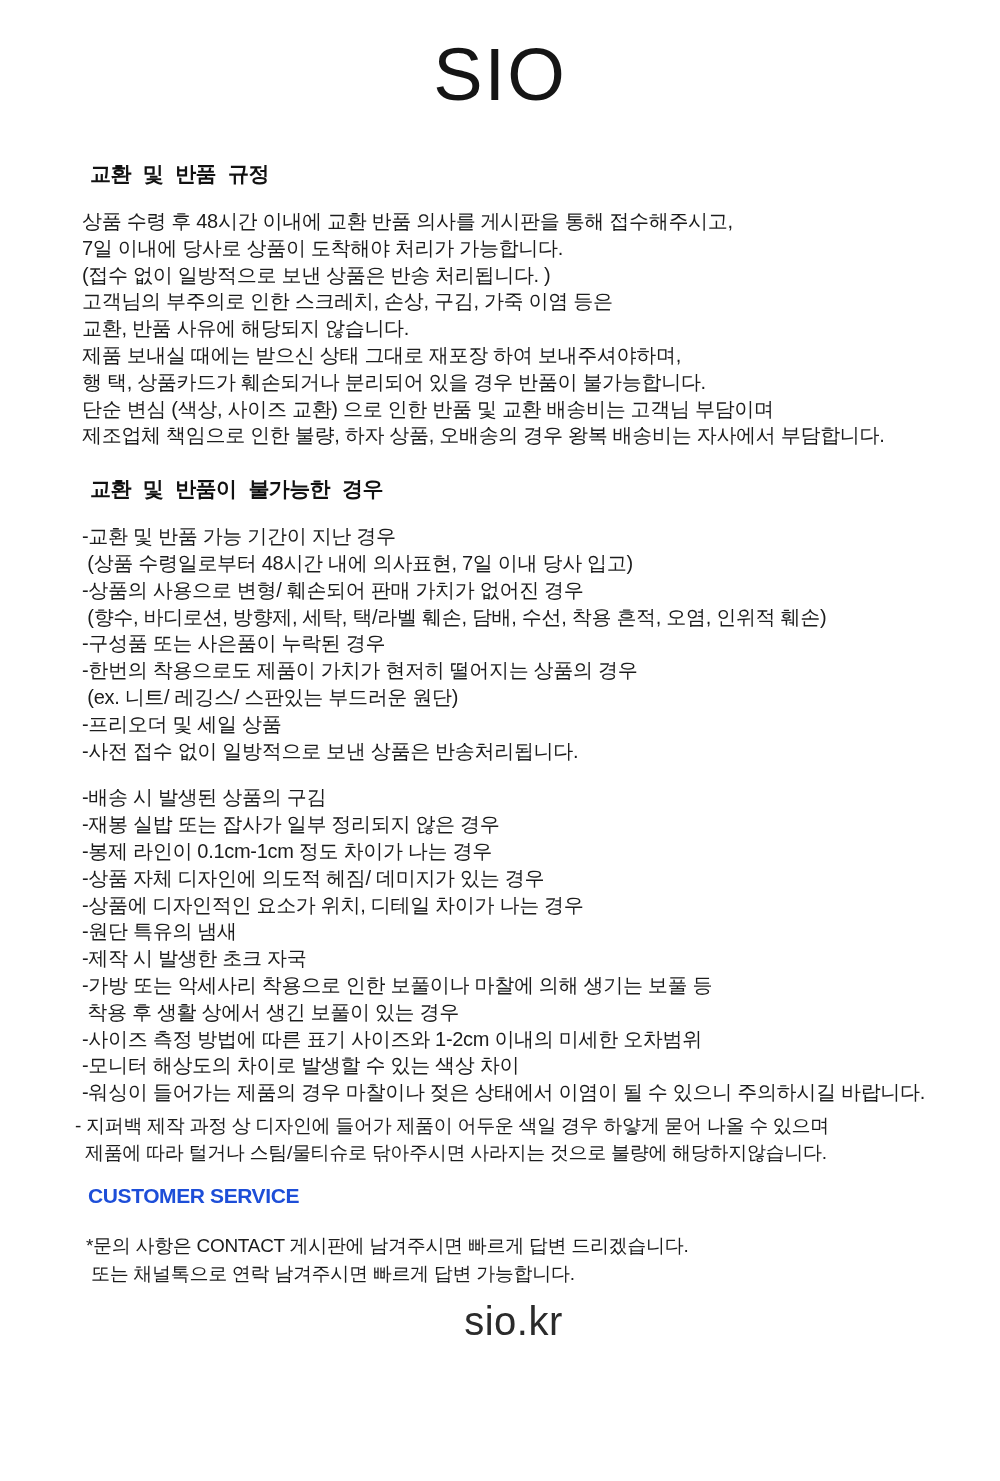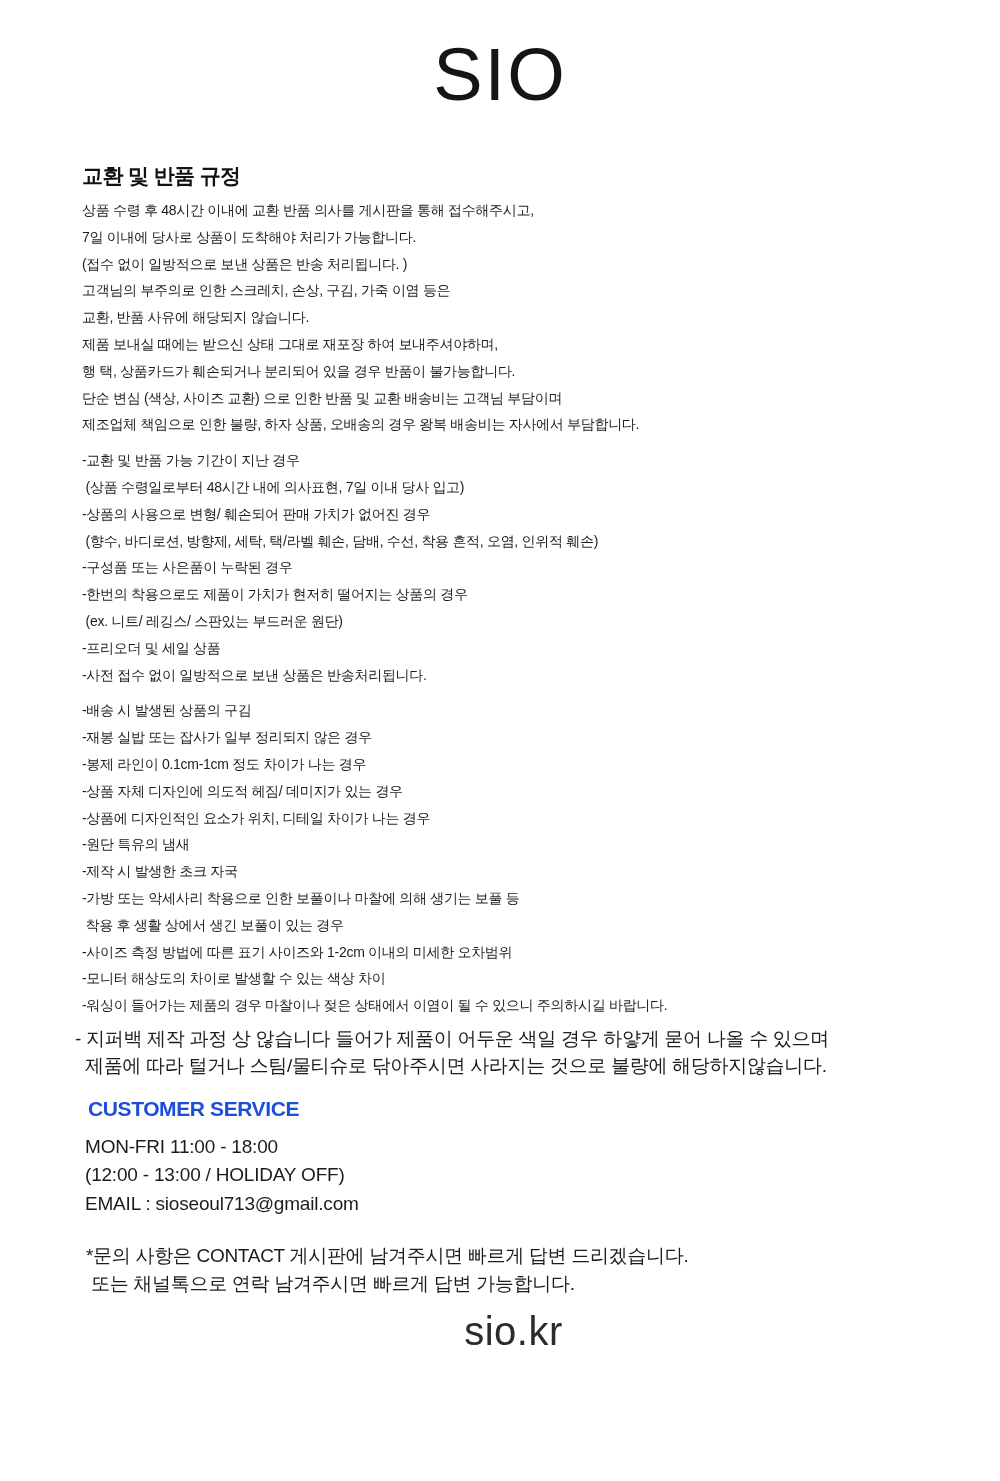--- a/index.html
+++ b/index.html
@@ -23,33 +23,34 @@
     font-size: 74px;
     line-height: 1;
     font-weight: 200;
     letter-spacing: 2px;
     color: #151515;
   }
   main {
     padding: 0 55px 0 82px;
   }
   .section-heading {
-    margin: 0;
+    margin: 8px;
     font-size: 21px;
     line-height: 24px;
     font-weight: 700;
     letter-spacing: -0.6px;
     color: #111111;
+    font-family: Liberation Mono, monospace;
   }
   .sec-1 .section-heading { margin-top: 52px; }
   .sec-2 .section-heading { margin-top: 30px; }
   .sec-3 .section-heading { margin-top: 24px; }
   .section-body {
-    margin-top: 9px;
-    font-size: 14px;
+    margin-top: 20px;
+    font-size: 20px;
     line-height: 26.8px;
     letter-spacing: -0.3px;
     white-space: pre-wrap;
   }
   .zipper-note {
     margin-top: 6px;
     margin-left: -7px;
     font-size: 19px;
     line-height: 27px;
     letter-spacing: -0.3px;
@@ -98,32 +99,32 @@
   <div class="logo">SIO</div>
 
   <main>
 
     <section class="sec-1">
       <h2 class="section-heading">교환 및 반품 규정</h2>
       <div class="section-body"><div class="line">상품 수령 후 48시간 이내에 교환 반품 의사를 게시판을 통해 접수해주시고,</div><div class="line">7일 이내에 당사로 상품이 도착해야 처리가 가능합니다.</div><div class="line">(접수 없이 일방적으로 보낸 상품은 반송 처리됩니다. )</div><div class="line">고객님의 부주의로 인한 스크레치, 손상, 구김, 가죽 이염 등은</div><div class="line">교환, 반품 사유에 해당되지 않습니다.</div><div class="line">제품 보내실 때에는 받으신 상태 그대로 재포장 하여 보내주셔야하며,</div><div class="line">행 택, 상품카드가 훼손되거나 분리되어 있을 경우 반품이 불가능합니다.</div><div class="line">단순 변심 (색상, 사이즈 교환) 으로 인한 반품 및 교환 배송비는 고객님 부담이며</div><div class="line">제조업체 책임으로 인한 불량, 하자 상품, 오배송의 경우 왕복 배송비는 자사에서 부담합니다.</div></div>
     </section>
 
     <section class="sec-2">
+      <h2 class="section-heading">교환 및 반품이 불가능한 경우</h2>
       <div class="section-body"><div class="line">-교환 및 반품 가능 기간이 지난 경우</div><div class="line"> (상품 수령일로부터 48시간 내에 의사표현, 7일 이내 당사 입고)</div><div class="line">-상품의 사용으로 변형/ 훼손되어 판매 가치가 없어진 경우</div><div class="line"> (향수, 바디로션, 방향제, 세탁, 택/라벨 훼손, 담배, 수선, 착용 흔적, 오염, 인위적 훼손)</div><div class="line">-구성품 또는 사은품이 누락된 경우</div><div class="line">-한번의 착용으로도 제품이 가치가 현저히 떨어지는 상품의 경우</div><div class="line"> (ex. 니트/ 레깅스/ 스판있는 부드러운 원단)</div><div class="line">-프리오더 및 세일 상품</div><div class="line">-사전 접수 없이 일방적으로 보낸 상품은 반송처리됩니다.</div></div>
     </section>
 
     <section class="sec-3">
       <div class="section-body"><div class="line">-배송 시 발생된 상품의 구김</div><div class="line">-재봉 실밥 또는 잡사가 일부 정리되지 않은 경우</div><div class="line">-봉제 라인이 0.1cm-1cm 정도 차이가 나는 경우</div><div class="line">-상품 자체 디자인에 의도적 헤짐/ 데미지가 있는 경우</div><div class="line">-상품에 디자인적인 요소가 위치, 디테일 차이가 나는 경우</div><div class="line">-원단 특유의 냄새</div><div class="line">-제작 시 발생한 초크 자국</div><div class="line">-가방 또는 악세사리 착용으로 인한 보풀이나 마찰에 의해 생기는 보풀 등</div><div class="line"> 착용 후 생활 상에서 생긴 보풀이 있는 경우</div><div class="line">-사이즈 측정 방법에 따른 표기 사이즈와 1-2cm 이내의 미세한 오차범위</div><div class="line">-모니터 해상도의 차이로 발생할 수 있는 색상 차이</div><div class="line">-워싱이 들어가는 제품의 경우 마찰이나 젖은 상태에서 이염이 될 수 있으니 주의하시길 바랍니다.</div></div>
     </section>
 
-    <div class="zipper-note"><div class="line">- 지퍼백 제작 과정 상 않습니다 들어가 제품이 어두운 색일 경우 하얗게 묻어 나올 수 있으며</div><div class="line">  제품에 따라 털거나 스팀/물티슈로 닦아주시면 사라지는 것으로 불량에 해당하지않습니다.</div></div>
+    <div class="zipper-note"><div class="line">- 지퍼백 제작 과정 상 디자인에 들어가 제품이 어두운 색일 경우 하얗게 묻어 나올 수 있으며</div><div class="line">  제품에 따라 털거나 스팀/물티슈로 닦아주시면 사라지는 것으로 불량에 해당하지않습니다.</div></div>
 
     <section>
       <h2 class="cs-heading">CUSTOMER SERVICE</h2>
-      <div class="cs-lines"><div class="line">MON-FRI 11:00 - 18:00</div><div class="line">(12:00 - 13:00 / HOLIDAY OFF)</div><div class="line">EMAIL : sioseoul713@gmail.com</div></div>
       <div class="cs-notes"><div class="line">*문의 사항은 CONTACT 게시판에 남겨주시면 빠르게 답변 드리겠습니다.</div><div class="line"> 또는 채널톡으로 연락 남겨주시면 빠르게 답변 가능합니다.</div></div>
     </section>
 
     <div class="footer">sio.kr</div>
 
   </main>
 
 </div>
 
 </body></html>

